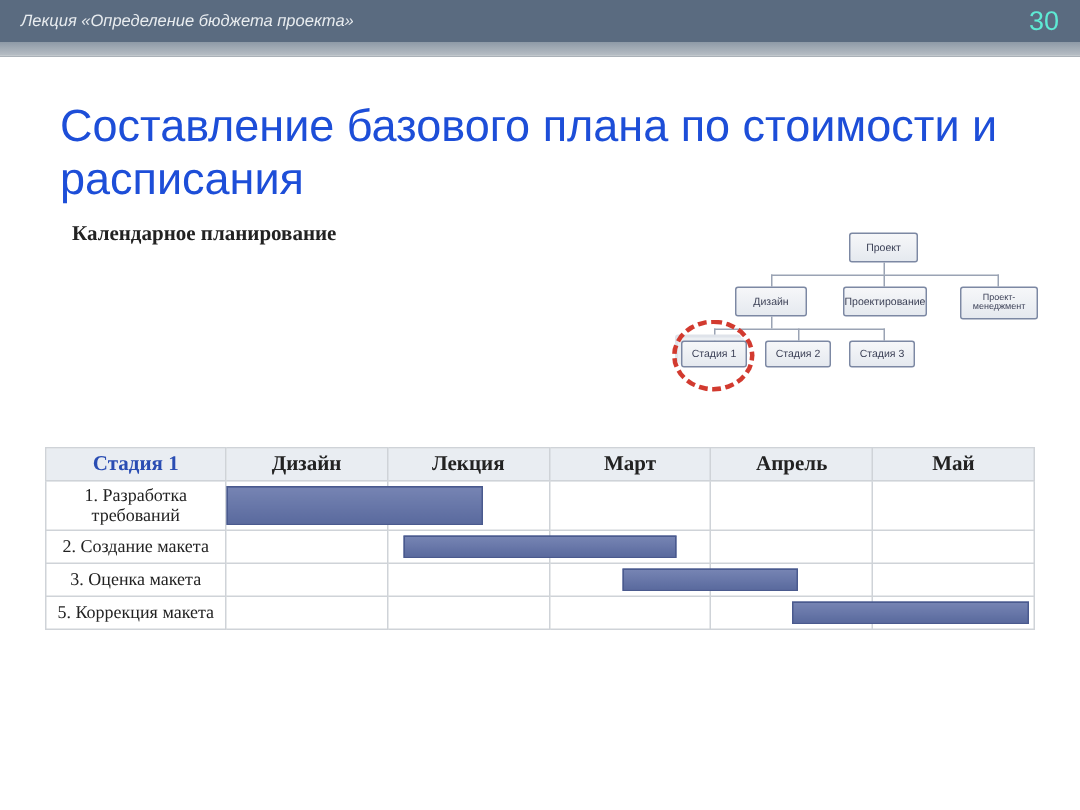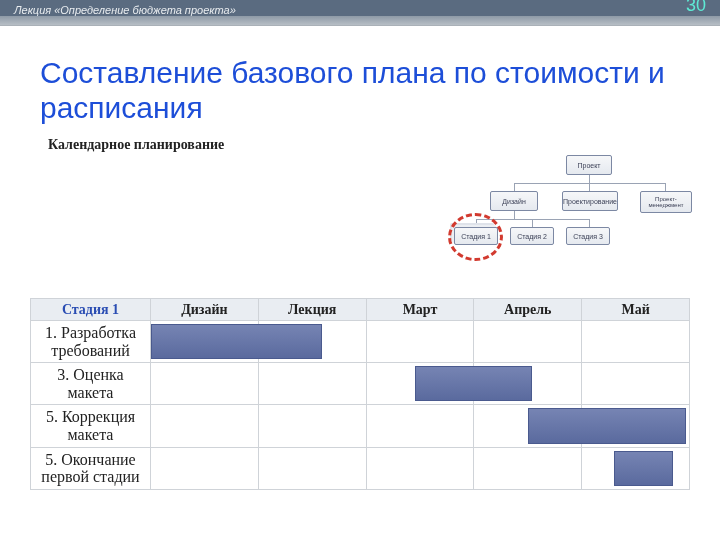--- a/index.html
+++ b/index.html
@@ -1,33 +1,33 @@
 <!DOCTYPE html>
 <html><head>
 <meta charset="utf-8">
 <style>
   * { box-sizing: border-box; margin: 0; padding: 0; }
   body { width: 720px; height: 540px; font-family: "Trebuchet MS", Arial, sans-serif; background: #fff; color: #222; overflow: hidden; position: relative; }
-  .header { background: #5a6b80; color: #e8ecef; height: 16px; display: flex; align-items: flex-end; justify-content: space-between; padding: 0 14px; font-size: 11px; }
+  .header { background: #5a6b80; color: #e8ecef; height: 28px; display: flex; align-items: center; justify-content: space-between; padding: 0 14px; font-size: 11px; }
   .header .title { font-style: italic; }
   .header .page { font-size: 18px; font-weight: 300; color: #5eead4; }
   .hr-band { height: 10px; background: linear-gradient(#8e9aa7,#b7bec5); border-bottom: 1px solid #aab1b8; }
   .main-title { font-size: 30px; font-weight: 400; color: #1d4ed8; padding: 30px 40px 8px 40px; line-height: 1.15; font-family: "Trebuchet MS", sans-serif; }
   .subtitle { font-size: 14px; font-weight: bold; padding: 4px 40px 10px 48px; font-family: Georgia, "Times New Roman", serif; }
   .wbs { position: absolute; right: 16px; top: 155px; width: 238px; height: 118px; }
   .wbs-box { position: absolute; border: 1px solid #7c88a3; background: linear-gradient(#f6f7f9,#e5e9ef); font-size: 7px; color: #3a3f55; text-align: center; border-radius: 2px; display: flex; align-items: center; justify-content: center; padding: 1px 2px; }
   .wbs-line { position: absolute; background: #9aa3b4; }
   .circle { position: absolute; width: 55px; height: 48px; border: 3px dashed #d23a2f; border-radius: 50%; }
   .gantt-wrap { position: absolute; left: 30px; top: 298px; width: 660px; }
   table.gantt { border-collapse: collapse; width: 100%; table-layout: fixed; font-family: Georgia, "Times New Roman", serif; }
   .gantt th, .gantt td { border: 1px solid #cfd3d8; font-size: 13px; text-align: center; padding: 2px 4px; height: 22px; vertical-align: middle; }
   .gantt th:first-child, .gantt td:first-child { width: 120px; }
   .gantt thead th { background: #e9edf2; font-weight: bold; font-size: 14px; }
   .gantt thead th:first-child { color: #2a4db3; }
-  .gantt td:first-child { font-size: 16px; line-height: 1.1; padding: 3px 4px; }
+  .gantt td:first-child { font-size: 12px; line-height: 1.1; padding: 3px 4px; }
   .bar-cell { position: relative; padding: 0; }
   .bar { position: absolute; top: 3px; bottom: 3px; background: linear-gradient(#7684b3,#5a6a9e); border: 1px solid #4a5a8e; }
 </style>
 </head>
 <body>
 
 <div class="header">
   <span class="title">Лекция «Определение бюджета проекта»</span>
   <span class="page">30</span>
 </div>
@@ -74,44 +74,44 @@
           <td>1. Разработка требований</td>
           <td class="bar-cell" style="overflow: visible;">
             <div class="bar" style="left: 0%; width: 160%;"></div>
           </td>
           <td class="bar-cell"></td>
           <td class="bar-cell"></td>
           <td class="bar-cell"></td>
           <td class="bar-cell"></td>
         </tr>
         <tr>
+          <td>2. Создание макета</td>
+          <td class="bar-cell"></td>
+          <td class="bar-cell" style="overflow: visible;">
+            <div class="bar" style="left: 10%; width: 170%;"></div>
+          </td>
+          <td class="bar-cell"></td>
+          <td class="bar-cell"></td>
+          <td class="bar-cell"></td>
+        </tr>
+        <tr>
           <td>3. Оценка макета</td>
           <td class="bar-cell"></td>
           <td class="bar-cell"></td>
           <td class="bar-cell" style="overflow: visible;">
             <div class="bar" style="left: 45%; width: 110%;"></div>
           </td>
           <td class="bar-cell"></td>
           <td class="bar-cell"></td>
         </tr>
         <tr>
           <td>5. Коррекция макета</td>
           <td class="bar-cell"></td>
           <td class="bar-cell"></td>
           <td class="bar-cell"></td>
           <td class="bar-cell" style="overflow: visible;">
             <div class="bar" style="left: 50%; width: 148%;"></div>
           </td>
           <td class="bar-cell"></td>
         </tr>
-        <tr>
-          <td>5. Окончание первой стадии</td>
-          <td class="bar-cell"></td>
-          <td class="bar-cell"></td>
-          <td class="bar-cell"></td>
-          <td class="bar-cell"></td>
-          <td class="bar-cell" style="overflow: visible;">
-            <div class="bar" style="left: 30%; width: 55%;"></div>
-          </td>
-        </tr>
       </tbody>
   </table>
 </div>
 
 </body></html>

